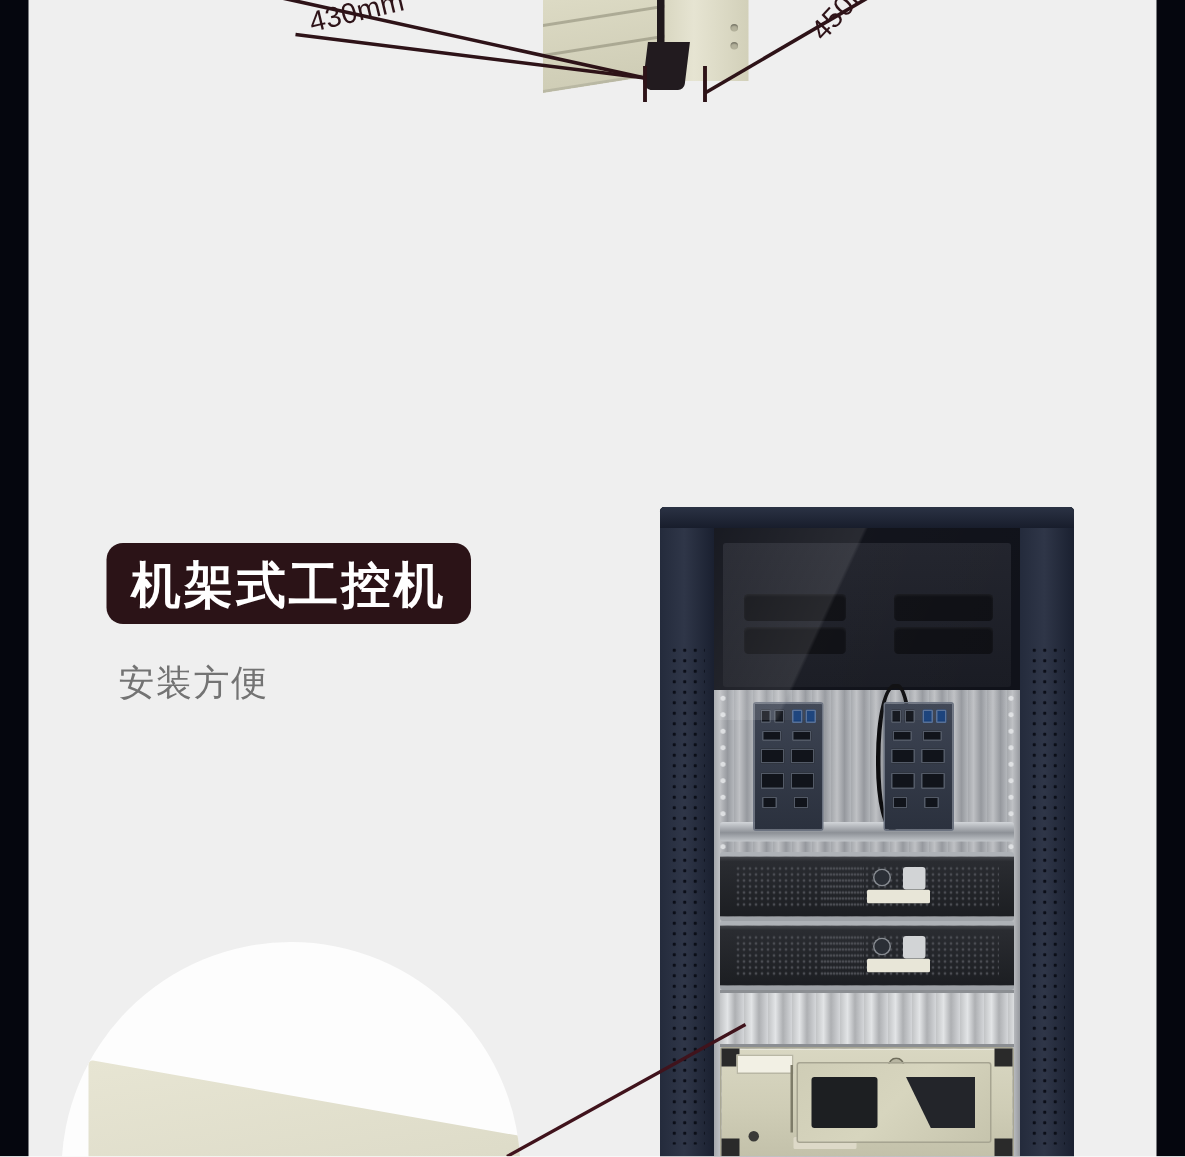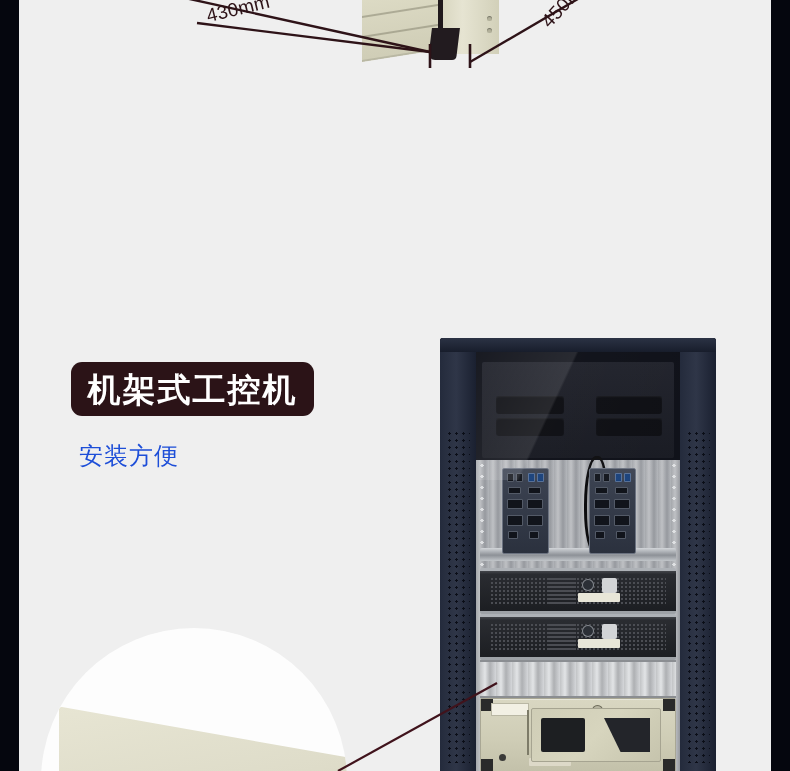--- a/index.html
+++ b/index.html
@@ -105,21 +105,21 @@
     line-height: 1;
   }
 
   
   .subtitle {
     position: absolute;
     left: 79px; top: 440px;
     z-index: 25;
   }
   .subtitle-line {
-    color: #1d4ed8;
+    color: #737373;
     font-size: 24px;
     line-height: 31px;
     letter-spacing: 1px;
     white-space: nowrap;
   }
 
   
   .circle-inset {
     position: absolute;
     left: 41px; top: 628px;

